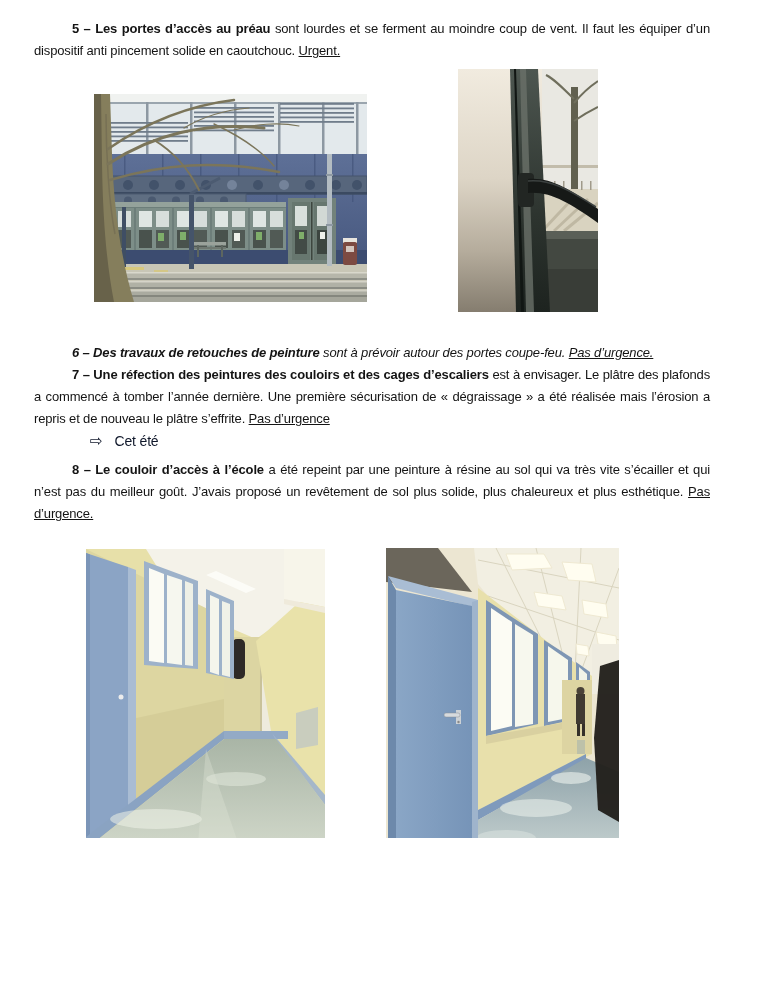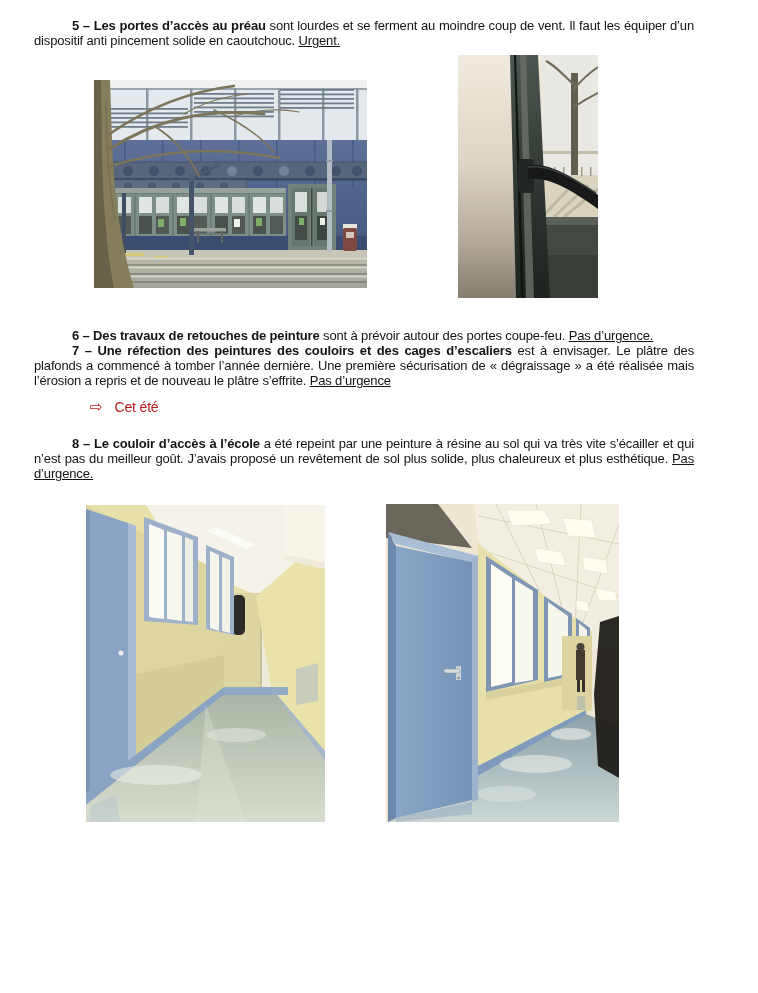--- a/index.html
+++ b/index.html
@@ -6,39 +6,39 @@
   html,body { background:#ffffff; }
   .page {
     position:relative;
     width:758px; height:838px;
     background:#ffffff;
     overflow:hidden;
     font-family:"Liberation Sans","DejaVu Sans",sans-serif;
     color:#141414;
     font-size:13px;
     letter-spacing:-0.15px;
-    line-height:15px;
-    padding:18px 64px 0 34px;
+    line-height:22px;
+    padding:18px 48px 0 34px;
   }
   p.item { text-align:justify; text-indent:38px; }
   p.item b { font-weight:700; }
   .u { text-decoration:underline; }
-  .oneline { white-space:nowrap; }
+  .oneline { white-space:nowrap;font-style:italic; }
   .mt30 { margin-top:30px; }
   .mt42 { }
-  .mt14 { margin-top:14px; }
+  .mt14 { margin-top:7px; }
   .figrow { position:relative; }
   .figrow1 { height:243px; margin-top:7px; }
   .figrow2 { height:318px; margin-top:23px; }
   figure.photo { position:absolute; display:block; overflow:hidden; }
   figure.photo svg { display:block; }
   .note {
-    margin-top:12px; height:22px;
+    margin-top:0; height:22px;
     padding-left:56px;
-    color:#b91c1c;
+    color:#0f172a;
     font-size:14px;
   }
   .note .arrow {
     font-family:"DejaVu Sans",sans-serif;
     font-size:15px;
     margin-right:12px;
   }
 </style>
 </head>
 <body>

